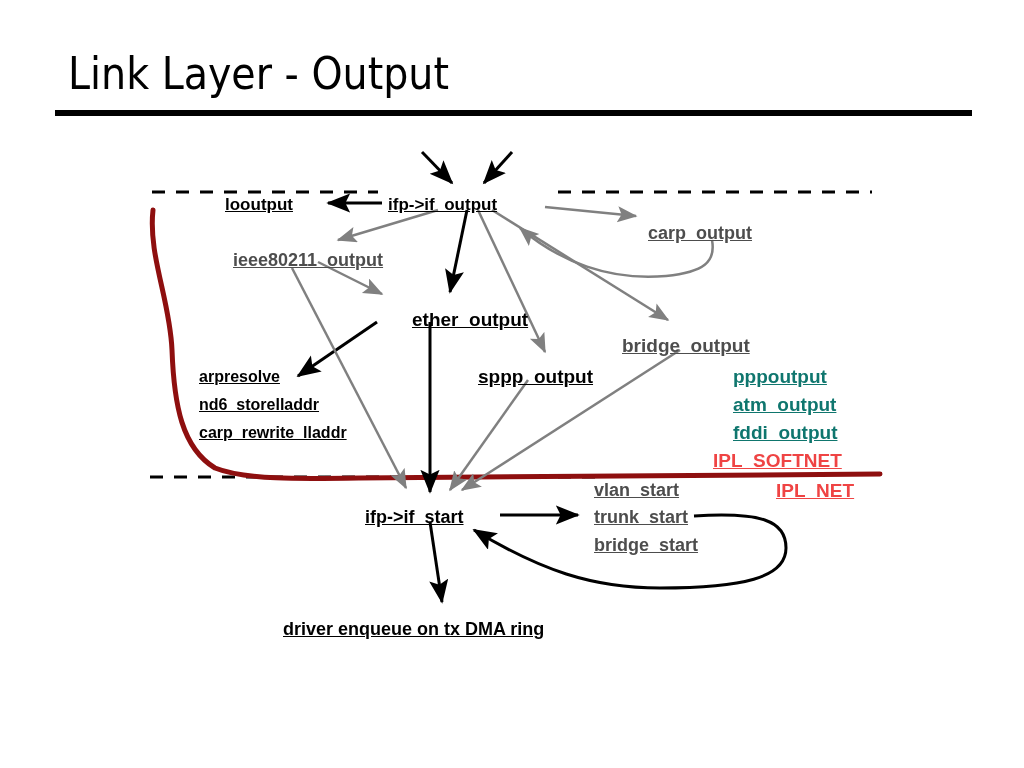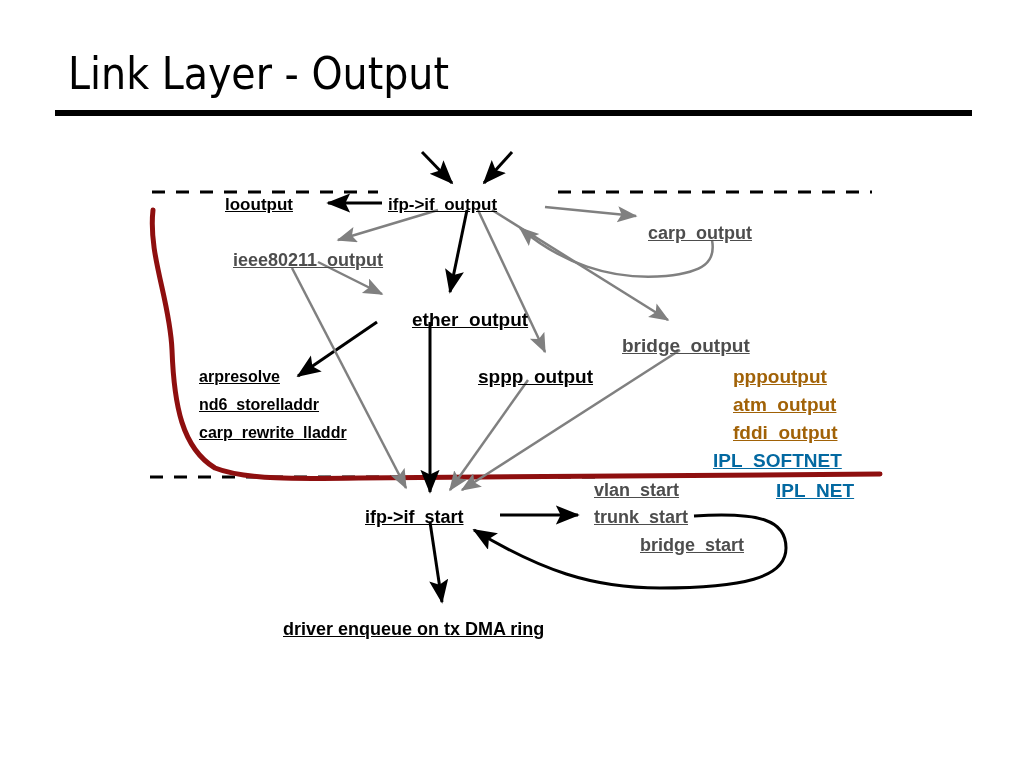--- a/index.html
+++ b/index.html
@@ -52,22 +52,22 @@
   .node-label {
     position: absolute;
     white-space: nowrap;
     font-family: "Liberation Sans", sans-serif;
     font-weight: bold;
     line-height: 1;
     text-decoration: underline;
   }
   .lbl-black { color: #000000; }
   .lbl-dark  { color: #4d4d4d; }
-  .lbl-gray  { color: #a16207; }
-  .lbl-red   { color: #0369a1; }
+  .lbl-gray  { color: #0f766e; }
+  .lbl-red   { color: #ef4444; }
   .sz-16 { font-size: 16px; }
   .sz-17 { font-size: 17px; }
   .sz-18 { font-size: 18px; text-align: right; }
   .sz-19 { font-size: 19px; }
 </style>
 </head>
 <body>
 
 <div id="slide">
 
@@ -163,17 +163,17 @@
   <div class="node-label lbl-red sz-19" style="left:713px; top:451px;">IPL_SOFTNET</div>
 
   <div class="node-label lbl-dark sz-18" style="left:594px; top:481px;">vlan_start</div>
 
   <div class="node-label lbl-red sz-19" style="left:776px; top:481px;">IPL_NET</div>
 
   <div class="node-label lbl-black sz-18" style="left:365px; top:508px;">ifp-&gt;if_start</div>
 
   <div class="node-label lbl-dark sz-18" style="left:594px; top:508px;">trunk_start</div>
 
-  <div class="node-label lbl-dark sz-18" style="left:594px; top:536px;margin-left:46px;">bridge_start</div>
+  <div class="node-label lbl-dark sz-18" style="left:594px; top:536px;">bridge_start</div>
 
   <div class="node-label lbl-black sz-18" style="left:283px; top:620px;">driver enqueue on tx DMA ring</div>
 
 </div>
 
 </body></html>

